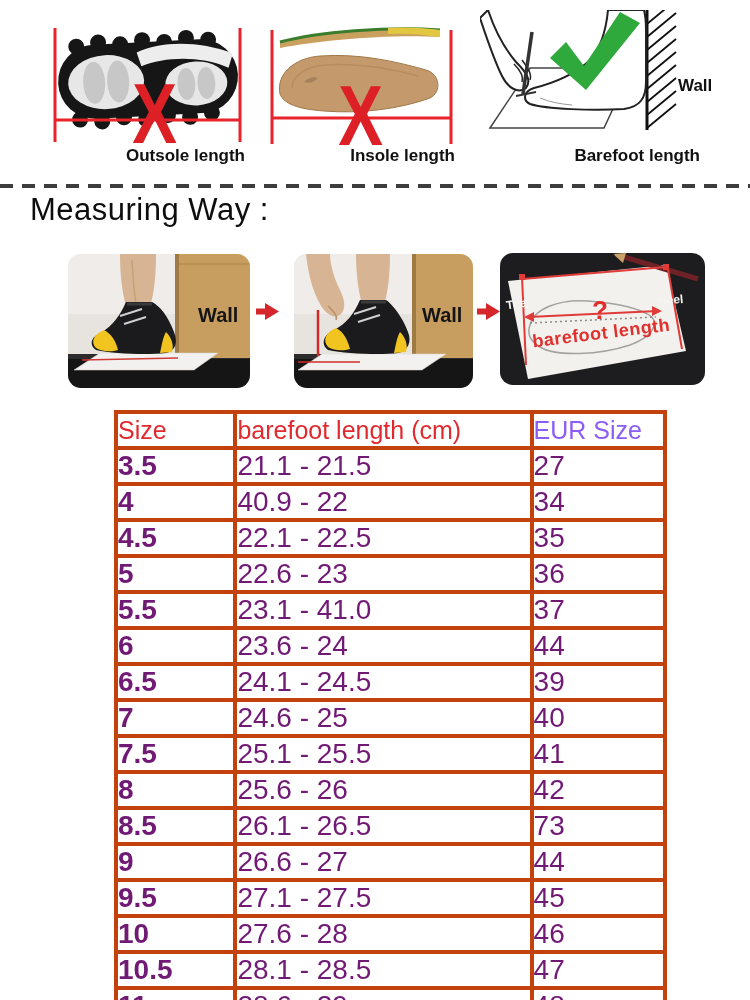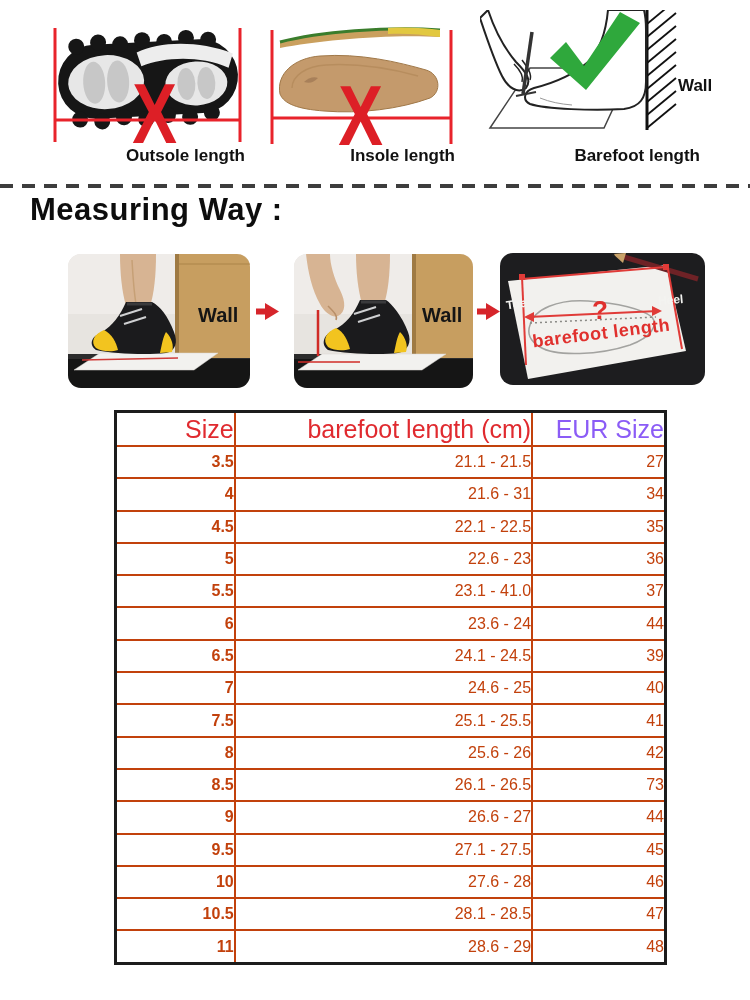--- a/index.html
+++ b/index.html
@@ -12,39 +12,39 @@
   .fig-label{position:absolute;left:0;right:0;bottom:0;text-align:right;
              font-size:17px;font-weight:bold;color:#111;}
   .xmark{position:absolute;font-weight:900;color:#dd1f26;font-size:86px;line-height:.92;
          transform:scaleX(.78);transform-origin:center top;z-index:3;}
   .wall-label-fig{position:absolute;font-size:17px;font-weight:bold;color:#111;}
 
   
   .divider{position:absolute;left:0;top:184px;width:750px;height:4px;
            background:repeating-linear-gradient(90deg,#3d3d3d 0 13px,transparent 13px 22px);}
   h1.measuring{position:absolute;left:30px;top:192px;margin:0;font-size:31px;
-               font-weight:bold;color:#0d0d0d;letter-spacing:.5px;}
+               font-weight:normal;color:#0d0d0d;letter-spacing:.5px;}
 
   
   .photo{position:absolute;border-radius:13px;overflow:hidden;}
   .photo svg{display:block;}
   .wall-label-photo{position:absolute;font-size:20px;font-weight:bold;color:#151515;}
   .step-arrow{position:absolute;width:23px;height:17px;}
   .p3-text{position:absolute;font-weight:bold;}
   .p3-toe,.p3-heel{color:#f3f3f0;font-size:12px;}
   .p3-q{color:#e0302d;font-size:26px;}
   .p3-caption{color:#e0302d;font-size:18px;letter-spacing:.5px;white-space:nowrap;}
 
   
   table.sizes{position:absolute;left:114px;top:410px;width:553px;border-collapse:collapse;
               table-layout:fixed;background:#fff;border:3px solid #1c1c1c;}
-  table.sizes th,table.sizes td{border:2px solid #c2410c;text-align:right;vertical-align:middle;padding:0;}
+  table.sizes th,table.sizes td{border:4px solid #c2410c;text-align:left;vertical-align:middle;padding:0;}
   table.sizes th{height:32px;font-size:25px;font-weight:normal;color:#8b5cf6;}
   table.sizes th.red{color:#e02a2f;}
-  table.sizes td{height:30.3px;font-size:16px;color:#c2410c;}
+  table.sizes td{height:30.3px;font-size:28px;color:#701a75;}
   table.sizes td.col-size{font-weight:bold;}
   .col-size{width:21.5%;} .col-length{width:54.4%;} .col-eur{width:24.1%;}
 </style>
 </head>
 <body>
 
 <div class="fig" style="left:50px;top:16px;width:195px;height:150px;">
   <svg width="195" height="128" viewBox="0 0 195 128">
     <g transform="rotate(-3 97 62)">
       <rect x="8" y="26" width="180" height="74" rx="37" fill="#161616"></rect>
@@ -248,21 +248,21 @@
     </tr>
   </thead>
   <tbody>
       <tr>
         <td class="col-size">3.5</td>
         <td class="col-length">21.1 - 21.5</td>
         <td class="col-eur">27</td>
       </tr>
       <tr>
         <td class="col-size">4</td>
-        <td class="col-length">21.6 - 31</td>
+        <td class="col-length">40.9 - 22</td>
         <td class="col-eur">34</td>
       </tr>
       <tr>
         <td class="col-size">4.5</td>
         <td class="col-length">22.1 - 22.5</td>
         <td class="col-eur">35</td>
       </tr>
       <tr>
         <td class="col-size">5</td>
         <td class="col-length">22.6 - 23</td>

